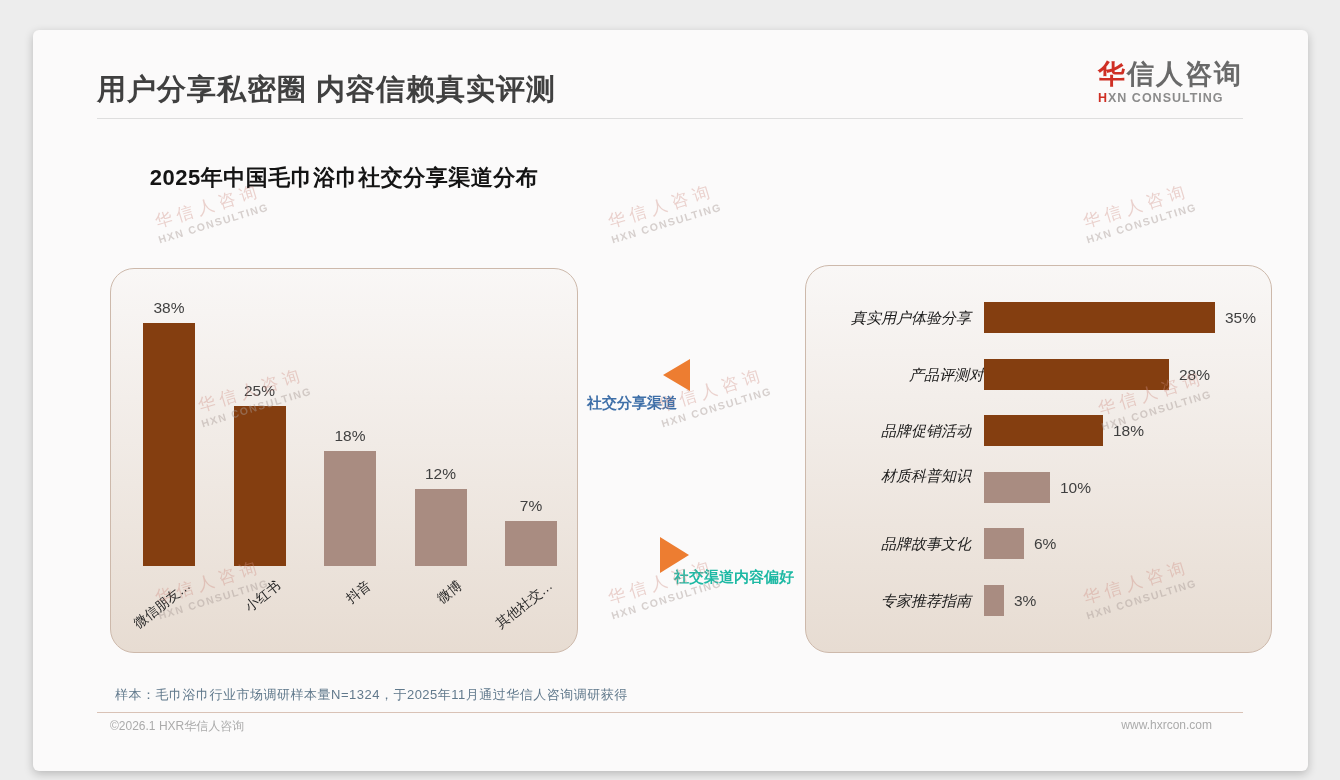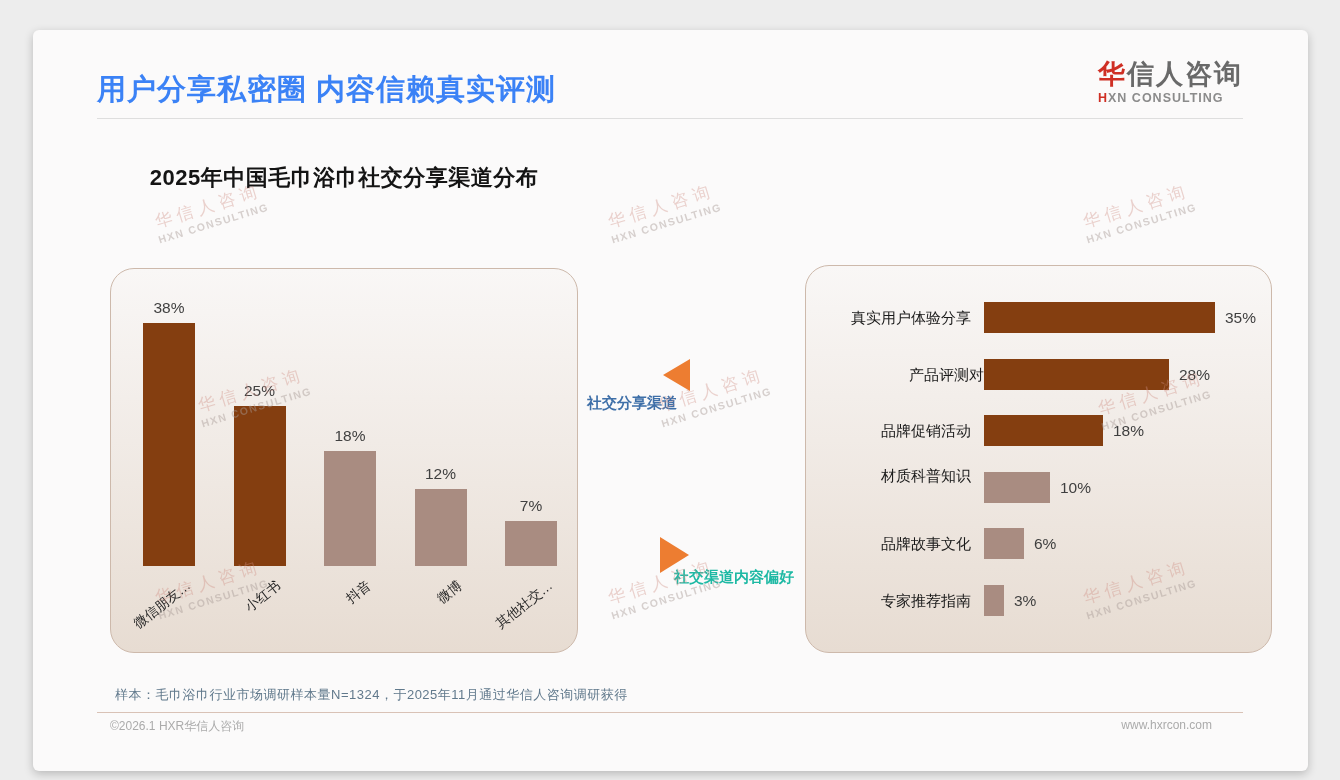--- a/index.html
+++ b/index.html
@@ -12,21 +12,21 @@
   }
   .slide {
     position:absolute; left:33px; top:30px; width:1275px; height:741px;
     background:#fbfafa;
     border-radius:6px;
     box-shadow:0 3px 10px rgba(0,0,0,0.22);
   }
   
   .page-title {
     position:absolute; left:64px; top:40px;
-    font-size:29px; font-weight:bold; color:#3b82f6; letter-spacing:1px;
+    font-size:29px; font-weight:bold; color:#404040; letter-spacing:1px;
   }
   .title-divider {
     position:absolute; left:64px; top:88px; width:1146px; height:1px;
     background:#dedede;
   }
   .logo { position:absolute; left:1065px; top:28px; width:150px; }
   .logo-zh { font-size:27px; font-weight:bold; color:#696969; letter-spacing:2px; line-height:32px; }
   .logo-zh .accent { color:#cf2f24; }
   .logo-en { font-size:12.5px; font-weight:bold; color:#8b8b8b; letter-spacing:1px; line-height:16px; }
   .logo-en .accent { color:#cf2f24; }
@@ -49,21 +49,21 @@
   
   .vbar, .vbar-value, .vbar-cat { position:absolute; }
   .vbar-value { font-size:15.5px; color:#404040; text-align:center; width:80px; }
   .vbar-cat {
     font-size:13.5px; color:#262626; white-space:nowrap;
     transform:rotate(-38deg); transform-origin:top right;
   }
   
   .hrow-label {
     position:absolute; left:0; width:165px; text-align:right;
-    font-size:15px; color:#1a1a1a; line-height:31px; white-space:nowrap;
+    font-size:15px; color:#1a1a1a; line-height:31px; white-space:nowrap;font-style:italic;
   }
   .hbar { position:absolute; left:178px; height:31px; }
   .hbar-value { position:absolute; font-size:15.5px; color:#3f3f3f; line-height:31px; }
   
   .tri { position:absolute; width:0; height:0; }
   .tri.tri-left {
     left:630px; top:329px;
     border-top:16px solid transparent; border-bottom:16px solid transparent;
     border-right:27px solid #ed7d31;
   }

